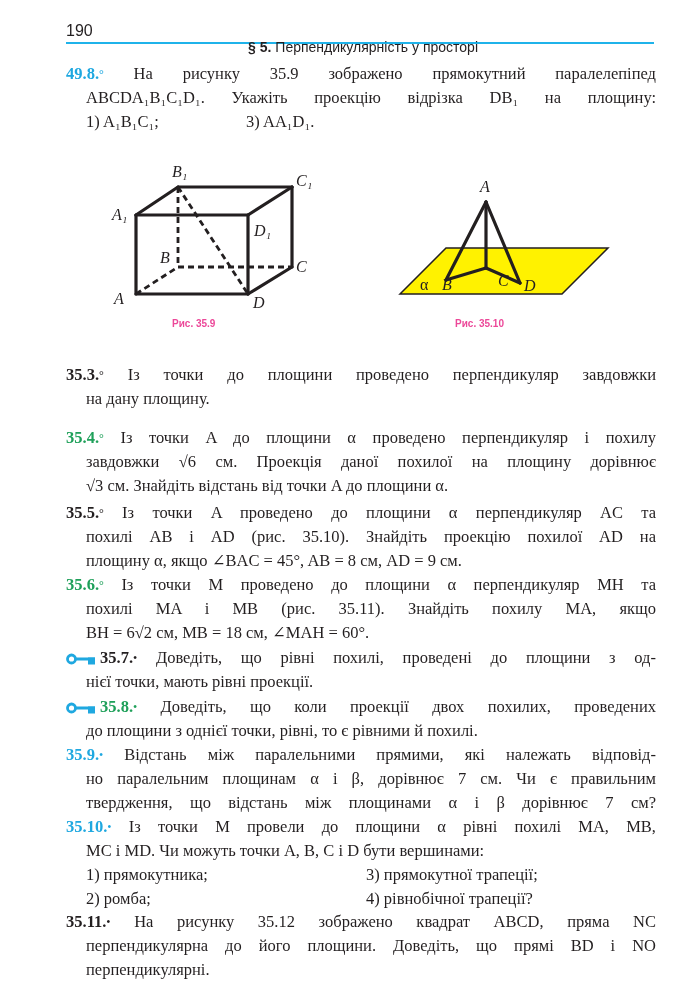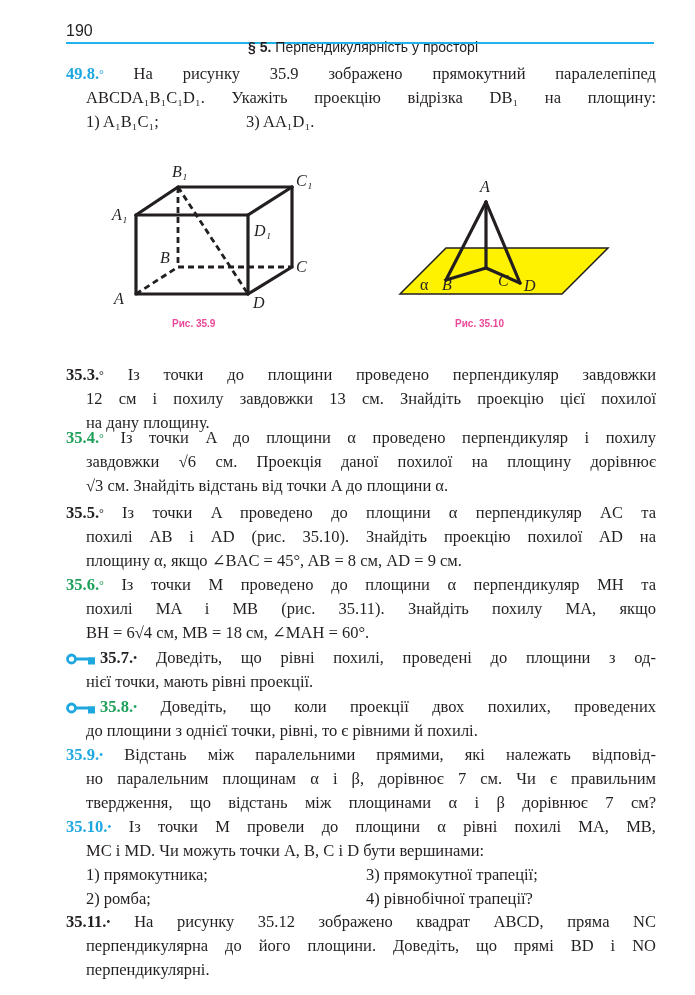--- a/index.html
+++ b/index.html
@@ -93,40 +93,39 @@
     <text x="52" y="120">B</text>
     <text x="108" y="116">C</text>
     <text x="134" y="121">D</text>
     <text x="30" y="120" font-style="normal">α</text>
   </g>
 </svg>
 <div class="cap" style="left:455px; top:318px;">Рис. 35.10</div>
 
 <div class="problem" style="top:354px;margin-top:9px;">
   <span class="just"><span class="num dark"><span>35.3.</span><span class="deg">°</span></span> <span>Із точки до площини проведено перпендикуляр завдовжки</span></span>
-  <span class="just indent">12 см і похилу завдовжки 13 см. Знайдіть проекцію цієї похилої</span>
   <span class="line indent">на дану площину.</span>
 </div>
 
 <div class="problem" style="top:426px;">
   <span class="just"><span class="num green"><span>35.4.</span><span class="deg">°</span></span> <span>Із точки A до площини α проведено перпендикуляр і похилу</span></span>
   <span class="just indent">завдовжки √6 см. Проекція даної похилої на площину дорівнює</span>
   <span class="line indent">√3 см. Знайдіть відстань від точки A до площини α.</span>
 </div>
 
 <div class="problem" style="top:501px;">
   <span class="just"><span class="num dark"><span>35.5.</span><span class="deg">°</span></span> <span>Із точки A проведено до площини α перпендикуляр AC та</span></span>
   <span class="just indent">похилі AB і AD (рис. 35.10). Знайдіть проекцію похилої AD на</span>
   <span class="line indent">площину α, якщо ∠BAC = 45°, AB = 8 см, AD = 9 см.</span>
 </div>
 
 <div class="problem" style="top:573px;">
   <span class="just"><span class="num green"><span>35.6.</span><span class="deg">°</span></span> <span>Із точки M проведено до площини α перпендикуляр MH та</span></span>
   <span class="just indent">похилі MA і MB (рис. 35.11). Знайдіть похилу MA, якщо</span>
-  <span class="line indent">BH = 6√4 см, MB = 18 см, ∠MAH = 60°.</span>
+  <span class="line indent">BH = 6√2 см, MB = 18 см, ∠MAH = 60°.</span>
 </div>
 
 <div class="problem" style="top:646px;">
   <span class="just"><svg class="key" viewBox="0 0 30 12">
         <circle cx="5.5" cy="6" r="4" fill="none" stroke="#1fa8e0" stroke-width="2.8"></circle>
         <rect x="9" y="4.5" width="20" height="3" fill="#1fa8e0"></rect>
         <rect x="22" y="4.5" width="7" height="7" fill="#1fa8e0"></rect>
       </svg><span class="num dark"><span>35.7.</span><span class="deg">•</span></span> <span>Доведіть, що рівні похилі, проведені до площини з од-</span></span>
   <span class="line indent">нієї точки, мають рівні проекції.</span>
 </div>

